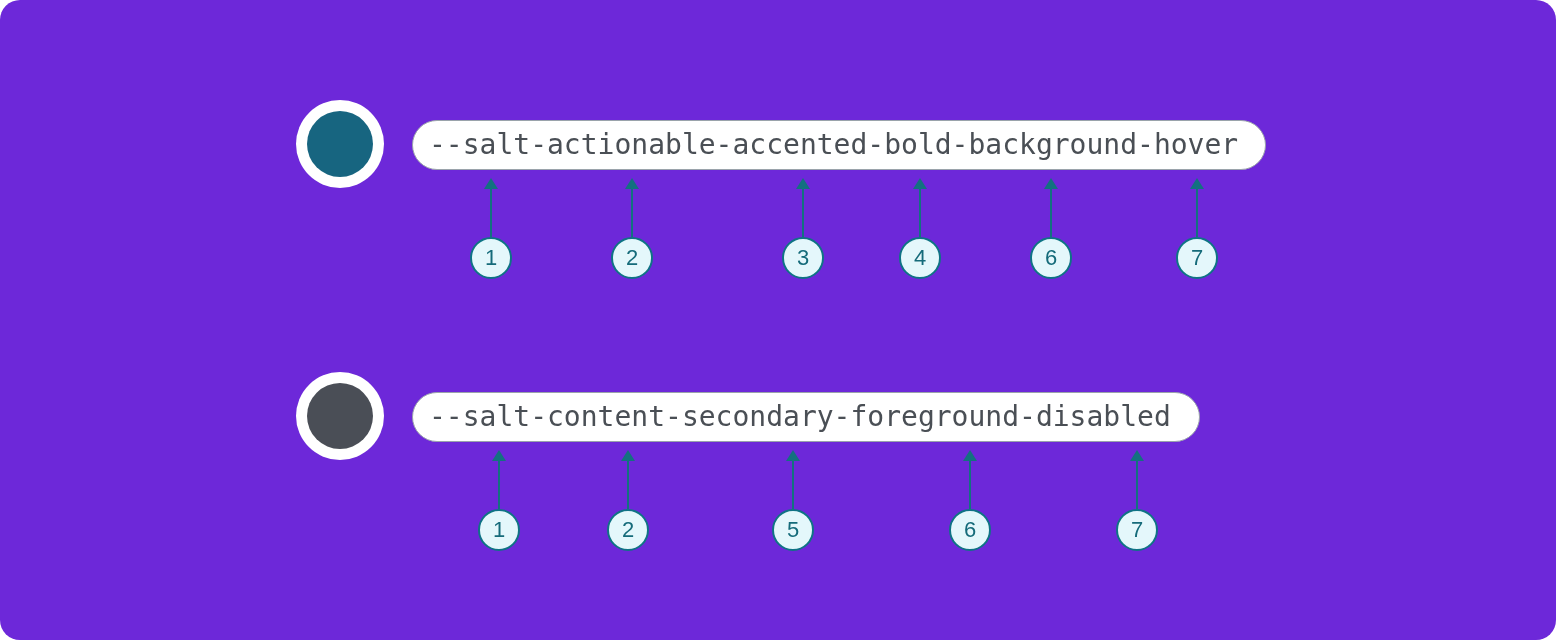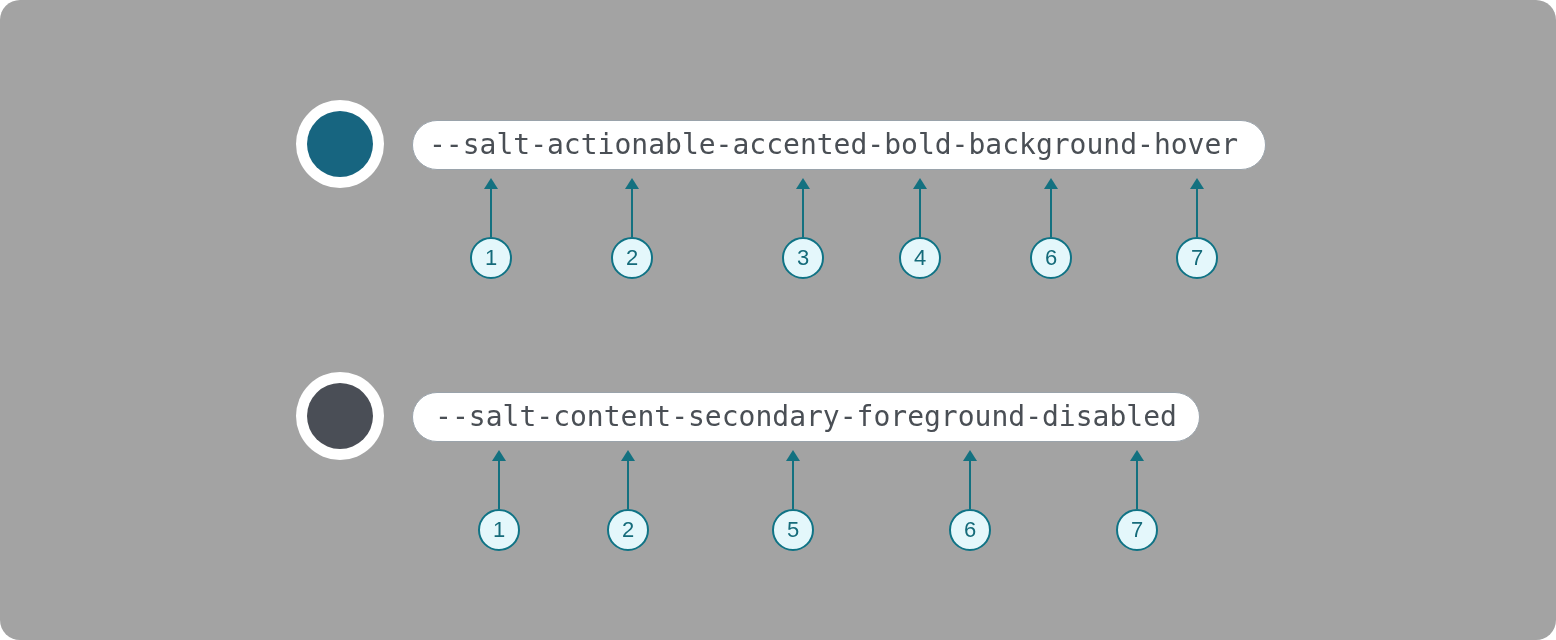--- a/index.html
+++ b/index.html
@@ -121,21 +121,21 @@
     font-family: "Liberation Sans", sans-serif;
     font-size: 22px;
     display: flex;
     align-items: center;
     justify-content: center;
   }
 </style>
 </head>
 <body>
 
-<div id="canvas" style="background: #a3a3a3;">
+<div id="canvas" style="background: #6d28d9;">
     <div class="token-row">
       <div class="swatch-ring" style="left: 296px; top: 100px;">
         <div class="swatch-disc" style="background: rgb(23, 101, 128);"></div>
       </div>
       <div class="token-pill" style="left: 412px; top: 120px; width: 854px; border-color: rgb(154, 163, 171);">
         <div class="token-text" style="color: rgb(74, 79, 85);"><span class="seg">--</span><span class="seg hl">salt</span><span class="seg">-</span><span class="seg hl">actionable</span><span class="seg">-</span><span class="seg hl">accented</span><span class="seg">-</span><span class="seg hl">bold</span><span class="seg">-</span><span class="seg hl">background</span><span class="seg">-</span><span class="seg hl">hover</span></div>
       </div>
       <div class="callout" style="left: 491px; top: 178px;">
         <div class="stem-wrap">
           <div class="arrowhead" style="border-bottom-color: rgb(19, 113, 128);"></div>
@@ -176,21 +176,21 @@
           <div class="arrowhead" style="border-bottom-color: rgb(19, 113, 128);"></div>
           <div class="stem" style="height: 48px; background: rgb(19, 113, 128);"></div>
         </div>
         <div class="bubble" style="background: rgb(228, 247, 251);">7</div>
       </div>
     </div>
     <div class="token-row">
       <div class="swatch-ring" style="left: 296px; top: 372px;">
         <div class="swatch-disc" style="background: rgb(74, 78, 86);"></div>
       </div>
-      <div class="token-pill" style="left: 412px; top: 392px; width: 788px; border-color: rgb(154, 163, 171); justify-content: center;">
+      <div class="token-pill" style="left: 412px; top: 392px; width: 788px; border-color: rgb(154, 163, 171);">
         <div class="token-text" style="color: rgb(74, 79, 85);"><span class="seg">--</span><span class="seg hl">salt</span><span class="seg">-</span><span class="seg hl">content</span><span class="seg">-</span><span class="seg hl">secondary</span><span class="seg">-</span><span class="seg hl">foreground</span><span class="seg">-</span><span class="seg hl">disabled</span></div>
       </div>
       <div class="callout" style="left: 499px; top: 450px;">
         <div class="stem-wrap">
           <div class="arrowhead" style="border-bottom-color: rgb(19, 113, 128);"></div>
           <div class="stem" style="height: 48px; background: rgb(19, 113, 128);"></div>
         </div>
         <div class="bubble" style="background: rgb(228, 247, 251);">1</div>
       </div>
       <div class="callout" style="left: 628px; top: 450px;">

